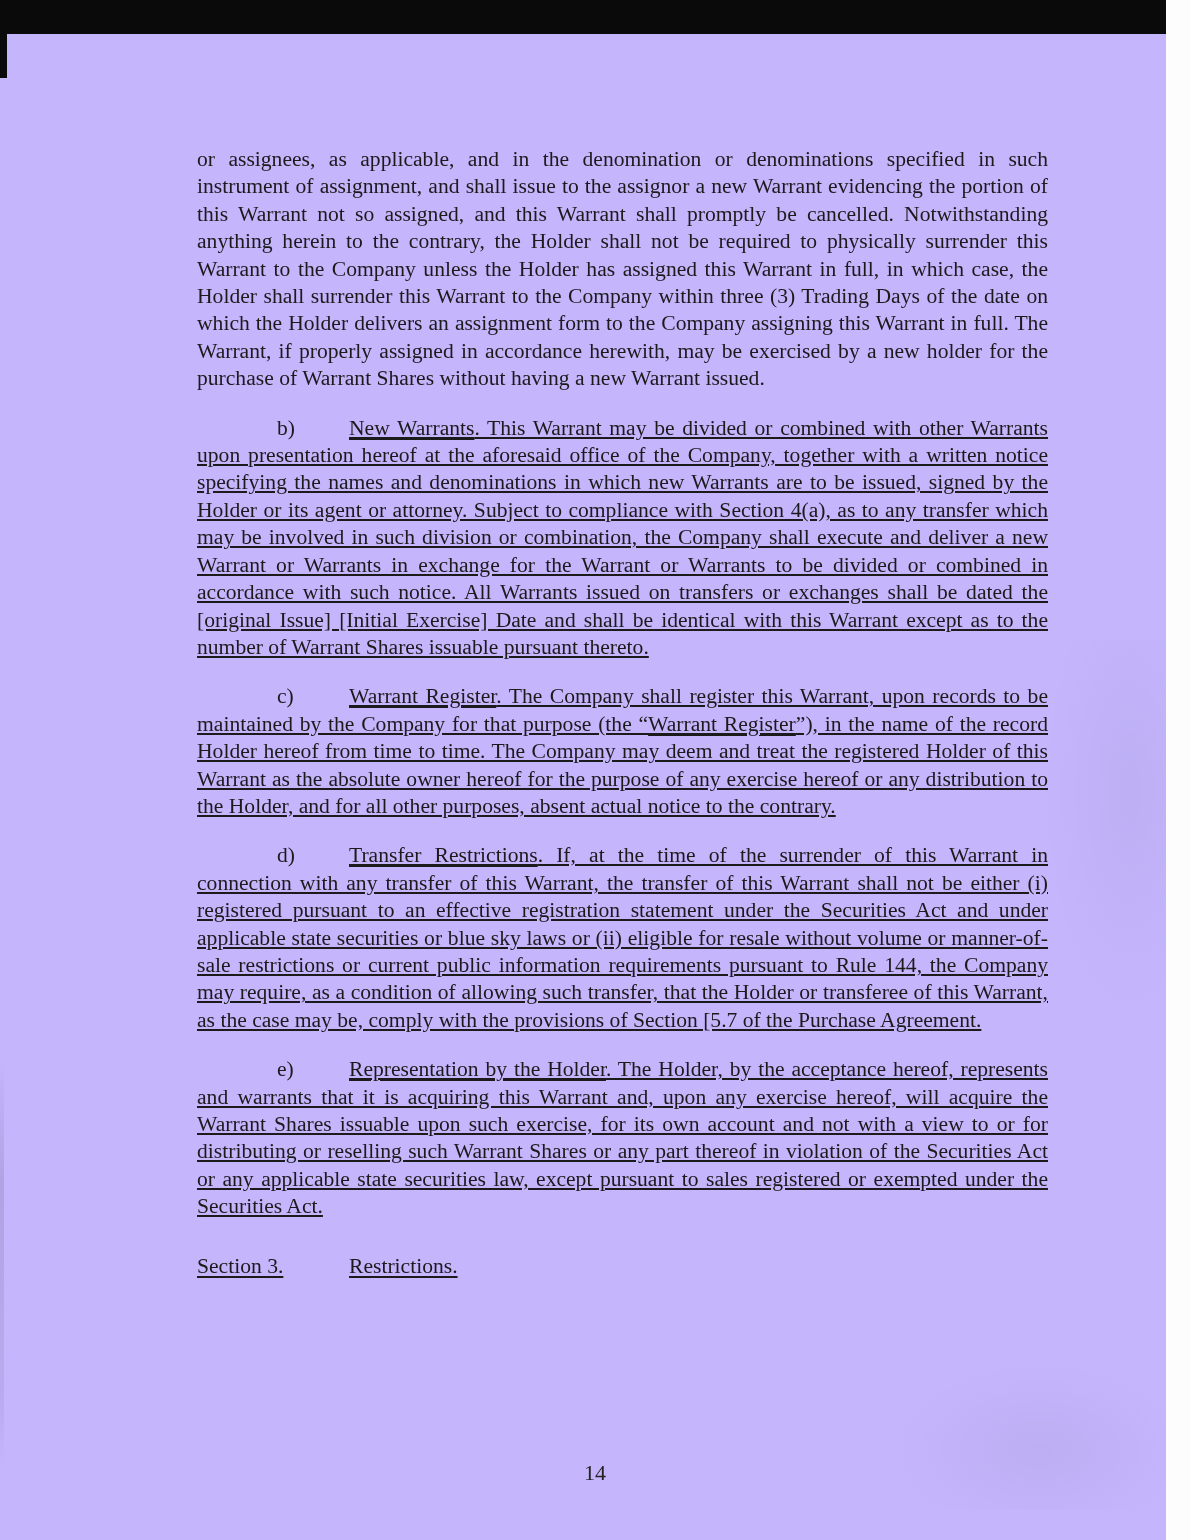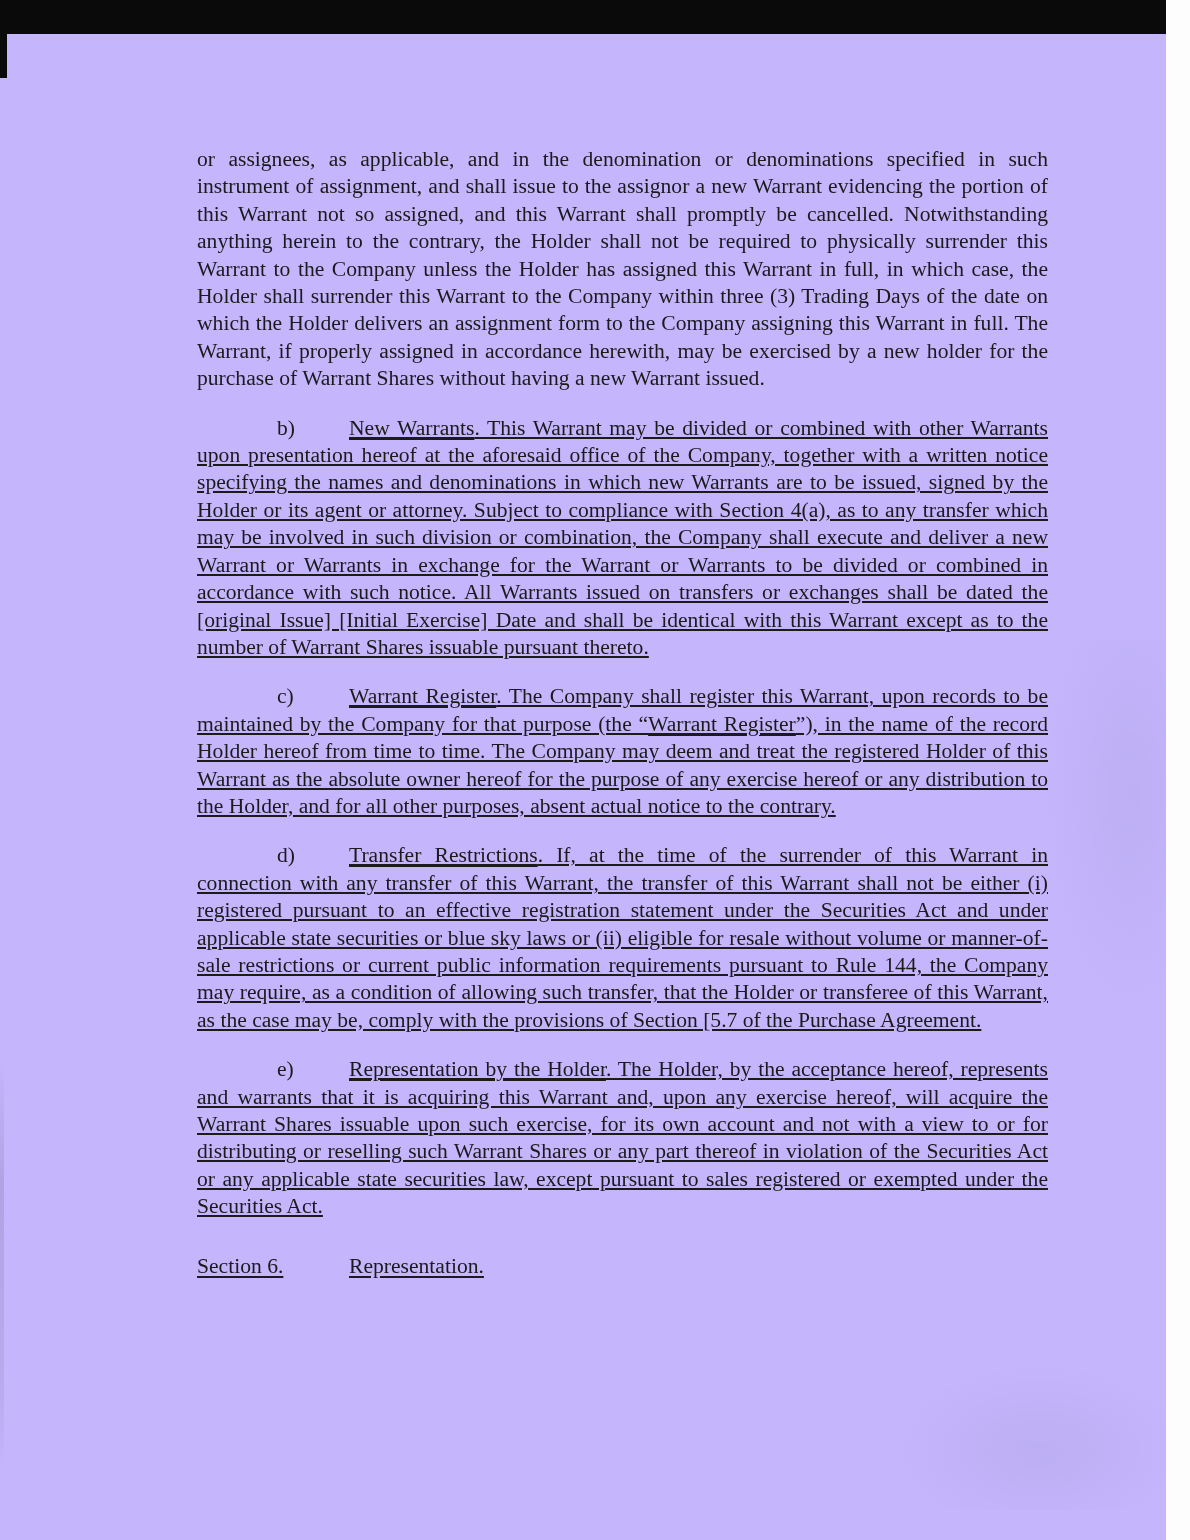--- a/index.html
+++ b/index.html
@@ -111,18 +111,19 @@
     <p class="para">or assignees, as applicable, and in the denomination or denominations specified in such instrument of assignment, and shall issue to the assignor a new Warrant evidencing the portion of this Warrant not so assigned, and this Warrant shall promptly be cancelled. Notwithstanding anything herein to the contrary, the Holder shall not be required to physically surrender this Warrant to the Company unless the Holder has assigned this Warrant in full, in which case, the Holder shall surrender this Warrant to the Company within three (3) Trading Days of the date on which the Holder delivers an assignment form to the Company assigning this Warrant in full.  The Warrant, if properly assigned in accordance herewith, may be exercised by a new holder for the purchase of Warrant Shares without having a new Warrant issued.</p>
 
     <p class="para lettered"><span class="letter">b)</span><span class="u">New Warrants</span><span>. This Warrant may be divided or combined with other Warrants upon presentation hereof at the aforesaid office of the Company, together with a written notice specifying the names and denominations in which new Warrants are to be issued, signed by the Holder or its agent or attorney.  Subject to compliance with Section 4(a), as to any transfer which may be involved in such division or combination, the Company shall execute and deliver a new Warrant or Warrants in exchange for the Warrant or Warrants to be divided or combined in accordance with such notice. All Warrants issued on transfers or exchanges shall be dated the [original Issue] [Initial Exercise] Date and shall be identical with this Warrant except as to the number of Warrant Shares issuable pursuant thereto.</span></p>
 
     <p class="para lettered"><span class="letter">c)</span><span class="u">Warrant Register</span><span>. The Company shall register this Warrant, upon records to be maintained by the Company for that purpose (the “</span><span class="u">Warrant Register</span><span>”), in the name of the record Holder hereof from time to time.  The Company may deem and treat the registered Holder of this Warrant as the absolute owner hereof for the purpose of any exercise hereof or any distribution to the Holder, and for all other purposes, absent actual notice to the contrary.</span></p>
 
     <p class="para lettered"><span class="letter">d)</span><span class="u">Transfer Restrictions</span><span>. If, at the time of the surrender of this Warrant in connection with any transfer of this Warrant, the transfer of this Warrant shall not be either (i) registered pursuant to an effective registration statement under the Securities Act and under applicable state securities or blue sky laws or (ii) eligible for resale without volume or manner-of-sale restrictions or current public information requirements pursuant to Rule 144, the Company may require, as a condition of allowing such transfer, that the Holder or transferee of this Warrant, as the case may be, comply with the provisions of Section [5.7 of the Purchase Agreement.</span></p>
 
     <p class="para lettered"><span class="letter">e)</span><span class="u">Representation by the Holder</span><span>.  The Holder, by the acceptance hereof, represents and warrants that it is acquiring this Warrant and, upon any exercise hereof, will acquire the Warrant Shares issuable upon such exercise, for its own account and not with a view to or for distributing or reselling such Warrant Shares or any part thereof in violation of the Securities Act or any applicable state securities law, except pursuant to sales registered or exempted under the Securities Act.</span></p>
 
-    <div class="section-line"><span class="label-cell"><span class="u">Section 6.</span></span><span class="u">Representation.</span></div>
+    <div class="section-line"><span class="label-cell"><span class="u">Section 3.</span></span><span class="u">Restrictions.</span></div>
 
   </div>
 
+  <div class="page-number">14</div>
 
 </div>
 
 </body></html>

